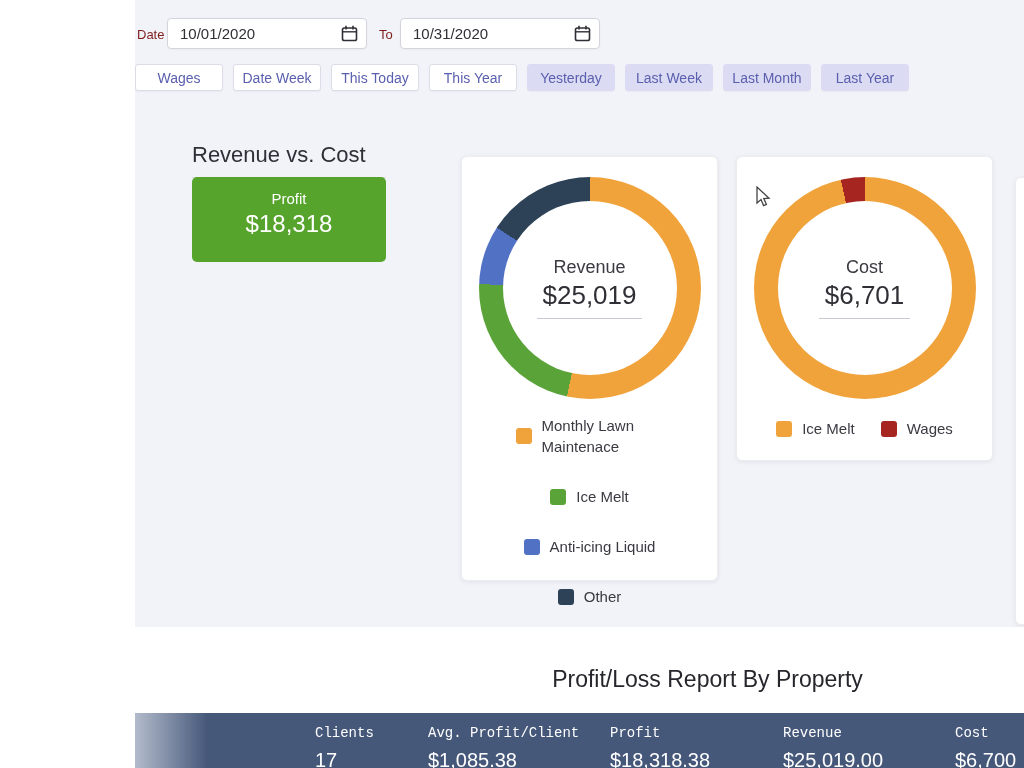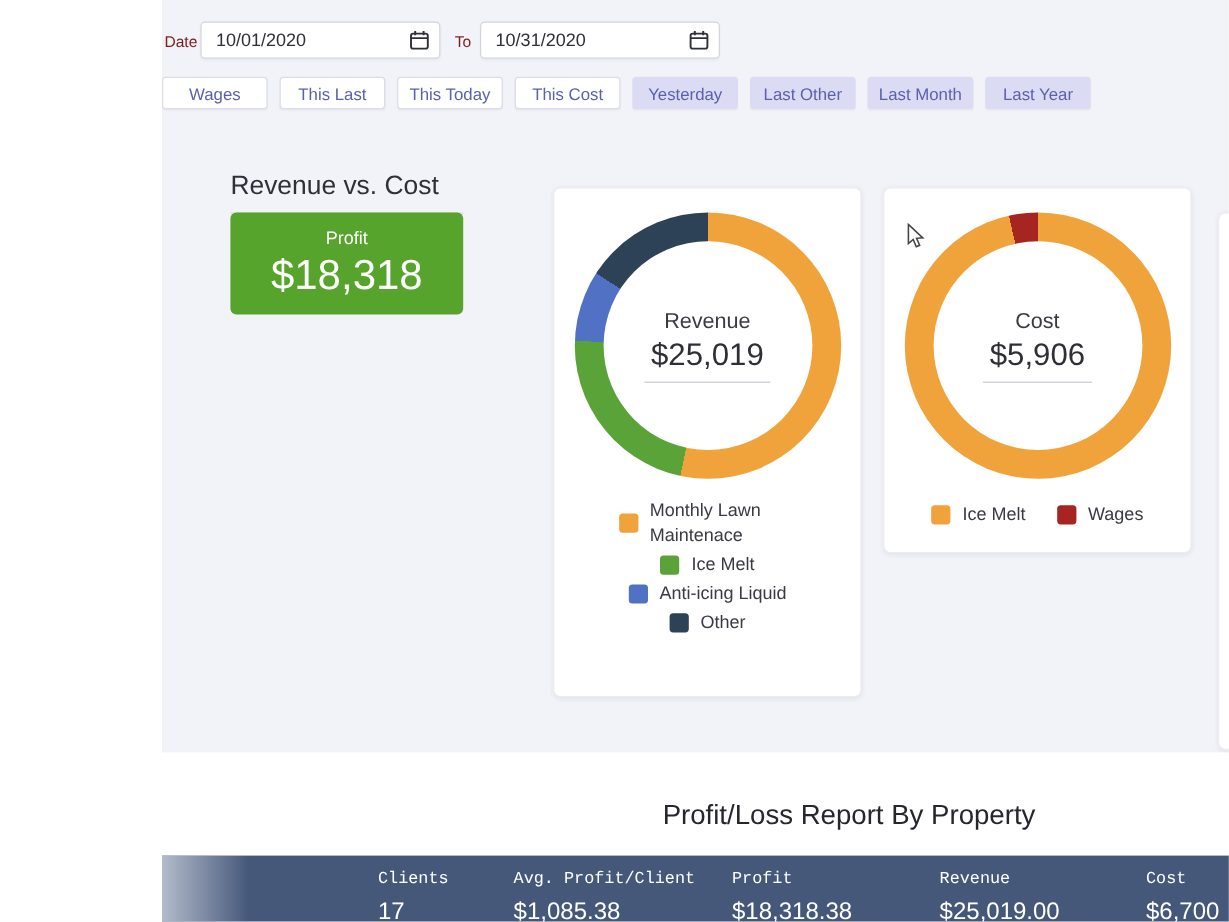--- a/index.html
+++ b/index.html
@@ -62,21 +62,21 @@
     padding-bottom: 9px;
     border-bottom: 1px solid #d9d9e0;
   }
   .profit-box {
     position: absolute; left: 57px; top: 177px;
     width: 194px; height: 85px;
     border-radius: 5px;
     text-align: center; color: #ffffff;
   }
   .profit-box .p-label { font-size: 15px; margin-top: 13px; }
-  .profit-box .p-value { font-size: 35px; margin-top: 3px; }
+  .profit-box .p-value { font-size: 24px; margin-top: 3px; }
   .card {
     position: absolute;
     background: #ffffff;
     border-radius: 6px;
     border: 1px solid #ececf1;
     box-shadow: 0 1px 4px rgba(40,40,70,0.08);
   }
   .card-revenue { left: 326px; top: 156px; width: 257px; height: 425px; }
   .card-cost    { left: 601px; top: 156px; width: 257px; height: 305px; }
   .card-partial { left: 880px; top: 177px; width: 40px;  height: 448px; }
@@ -95,21 +95,21 @@
     align-items: center; justify-content: center;
     text-align: center;
   }
   .donut-label { font-size: 18px; color: #3a3a42; }
   .donut-value {
     font-size: 26px; color: #2f2f36;
     margin-top: 2px; padding: 0 6px 7px 6px;
     border-bottom: 1px solid #c9c9d2;
   }
   .legend { margin-top: 16px; display: flex; align-items: center; }
-  .legend-col { flex-direction: column; gap: 3px; }
+  .legend-col { flex-direction: column; gap: 29px; }
   .legend-row { flex-direction: row; justify-content: center; gap: 26px; margin-top: 19px; }
   .legend-item { display: flex; align-items: center; }
   .swatch {
     width: 16px; height: 16px; border-radius: 3px;
     margin-right: 10px; flex: 0 0 16px;
   }
   .legend-text {
     font-size: 15px; color: #3a3a42;
     line-height: 21px; max-width: 122px; text-align: left;
   }
@@ -170,25 +170,25 @@
         <rect x="1.5" y="3" width="14" height="12.5" rx="1.8" fill="none" stroke="#2f2f36" stroke-width="1.6"></rect>
         <line x1="5" y1="0.8" x2="5" y2="4.4" stroke="#2f2f36" stroke-width="1.6"></line>
         <line x1="12" y1="0.8" x2="12" y2="4.4" stroke="#2f2f36" stroke-width="1.6"></line>
         <line x1="1.5" y1="6.8" x2="15.5" y2="6.8" stroke="#2f2f36" stroke-width="1.4"></line>
       </svg>
     </span>
   </div>
 
   <div class="quick-row">
       <button class="qbtn">Wages</button>
-      <button class="qbtn">This Last</button>
+      <button class="qbtn">Date Week</button>
       <button class="qbtn">This Today</button>
-      <button class="qbtn">This Cost</button>
+      <button class="qbtn">This Year</button>
       <button class="qbtn active">Yesterday</button>
-      <button class="qbtn active">Last Other</button>
+      <button class="qbtn active">Last Week</button>
       <button class="qbtn active">Last Month</button>
       <button class="qbtn active">Last Year</button>
     </div>
 
   <h2 class="section-title">Revenue vs. Cost</h2>
 
   <div class="profit-box" style="background: rgb(87, 164, 44);">
     <div class="p-label">Profit</div>
     <div class="p-value">$18,318</div>
   </div>
@@ -217,21 +217,21 @@
           <span class="swatch" style="background: rgb(45, 65, 87);"></span>
           <span class="legend-text">Other</span>
         </div>
       </div>
   </div>
 
   <div class="card card-cost">
     <div class="donut" style="background: conic-gradient(rgb(240, 162, 59) 0deg, rgb(240, 162, 59) 347.4deg, rgb(166, 37, 33) 347.4deg, rgb(166, 37, 33) 360deg);">
       <div class="donut-hole">
         <div class="donut-label">Cost</div>
-        <div class="donut-value">$5,906</div>
+        <div class="donut-value">$6,701</div>
       </div>
     </div>
     <div class="legend legend-row">
         <div class="legend-item">
           <span class="swatch" style="background: rgb(240, 162, 59);"></span>
           <span class="legend-text">Ice Melt</span>
         </div>
         <div class="legend-item">
           <span class="swatch" style="background: rgb(166, 37, 33);"></span>
           <span class="legend-text">Wages</span>

